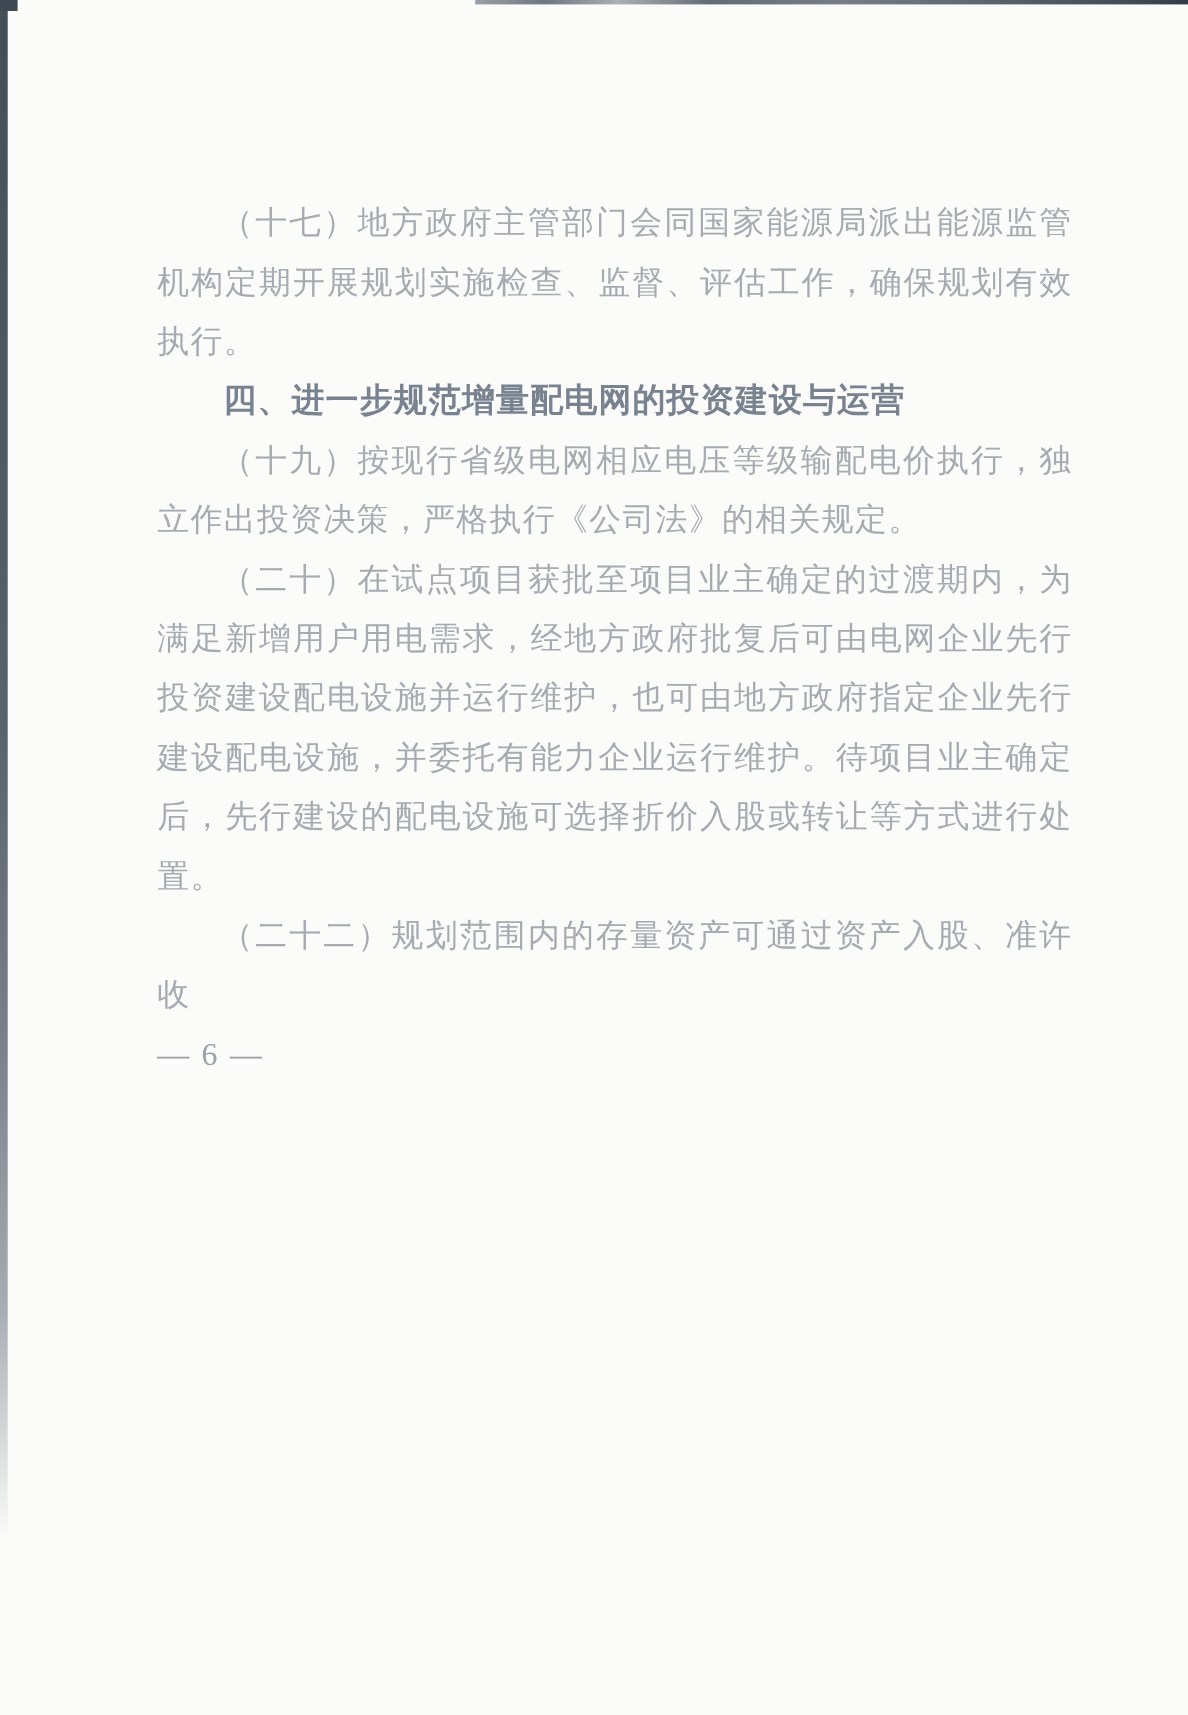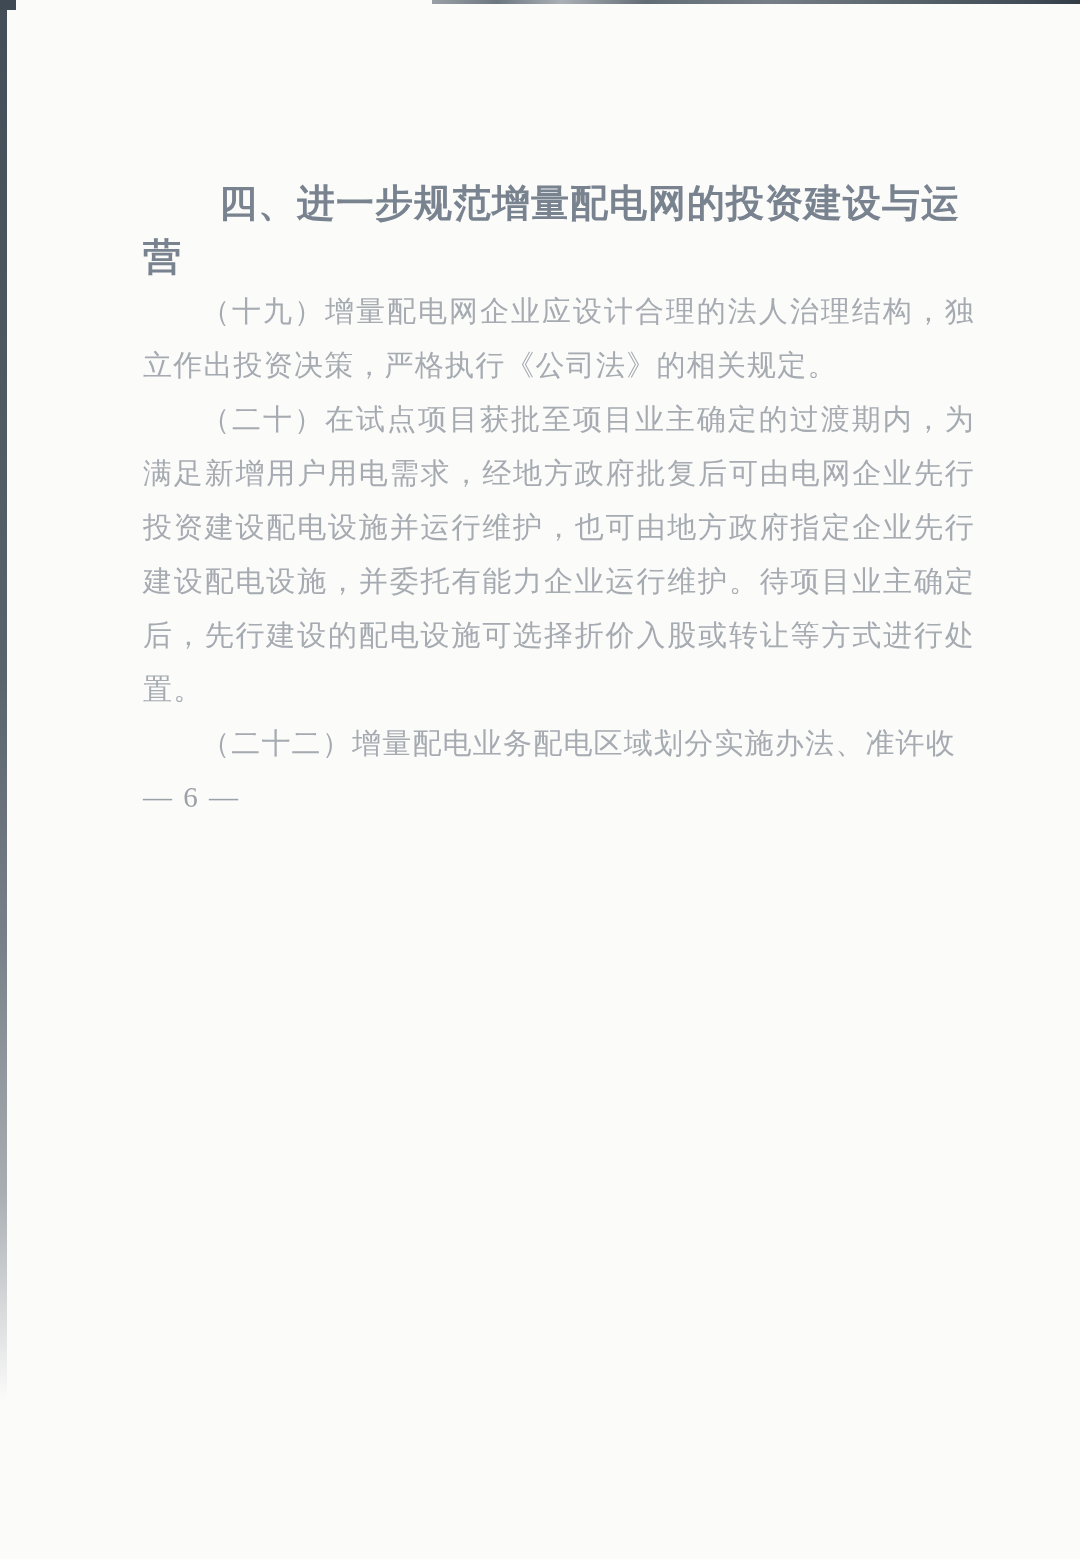--- a/index.html
+++ b/index.html
@@ -64,21 +64,21 @@
     text-align: justify;
     text-justify: inter-ideograph;
   }
   p.para {
     margin: 0;
     text-indent: 2em;
   }
   .heading {
     margin: 0;
     text-indent: 2em;
-    font-size: 38px;
+    font-size: 30px;
     line-height: 54px;
     font-weight: bold;
     color: #79838f;
     letter-spacing: 1px;
     text-align: left;
   }
   .page-number {
     margin: 0;
     text-indent: 0;
     letter-spacing: 2px;
@@ -87,18 +87,19 @@
   }
 </style>
 </head>
 <body>
 
 <div class="scan-edge-left"></div>
 <div class="scan-corner-nub"></div>
 <div class="scan-edge-top"></div>
 
 <div class="content">
+  <p class="para">（十七）地方政府主管部门会同国家能源局派出能源监管机构定期开展规划实施检查、监督、评估工作，确保规划有效执行。</p>
   <h2 class="heading">四、进一步规范增量配电网的投资建设与运营</h2>
-  <p class="para">（十九）增量配电网企业应设计合理的法人治理结构，独立作出投资决策，严格执行《公司法》的相关规定。</p>
+  <p class="para">（十九）按现行省级电网相应电压等级输配电价执行，独立作出投资决策，严格执行《公司法》的相关规定。</p>
   <p class="para">（二十）在试点项目获批至项目业主确定的过渡期内，为满足新增用户用电需求，经地方政府批复后可由电网企业先行投资建设配电设施并运行维护，也可由地方政府指定企业先行建设配电设施，并委托有能力企业运行维护。待项目业主确定后，先行建设的配电设施可选择折价入股或转让等方式进行处置。</p>
-  <p class="para">（二十二）增量配电业务配电区域划分实施办法、准许收</p>
+  <p class="para">（二十二）规划范围内的存量资产可通过资产入股、准许收</p>
   <div class="page-number">— 6 —</div>
 </div>
 
 </body></html>

